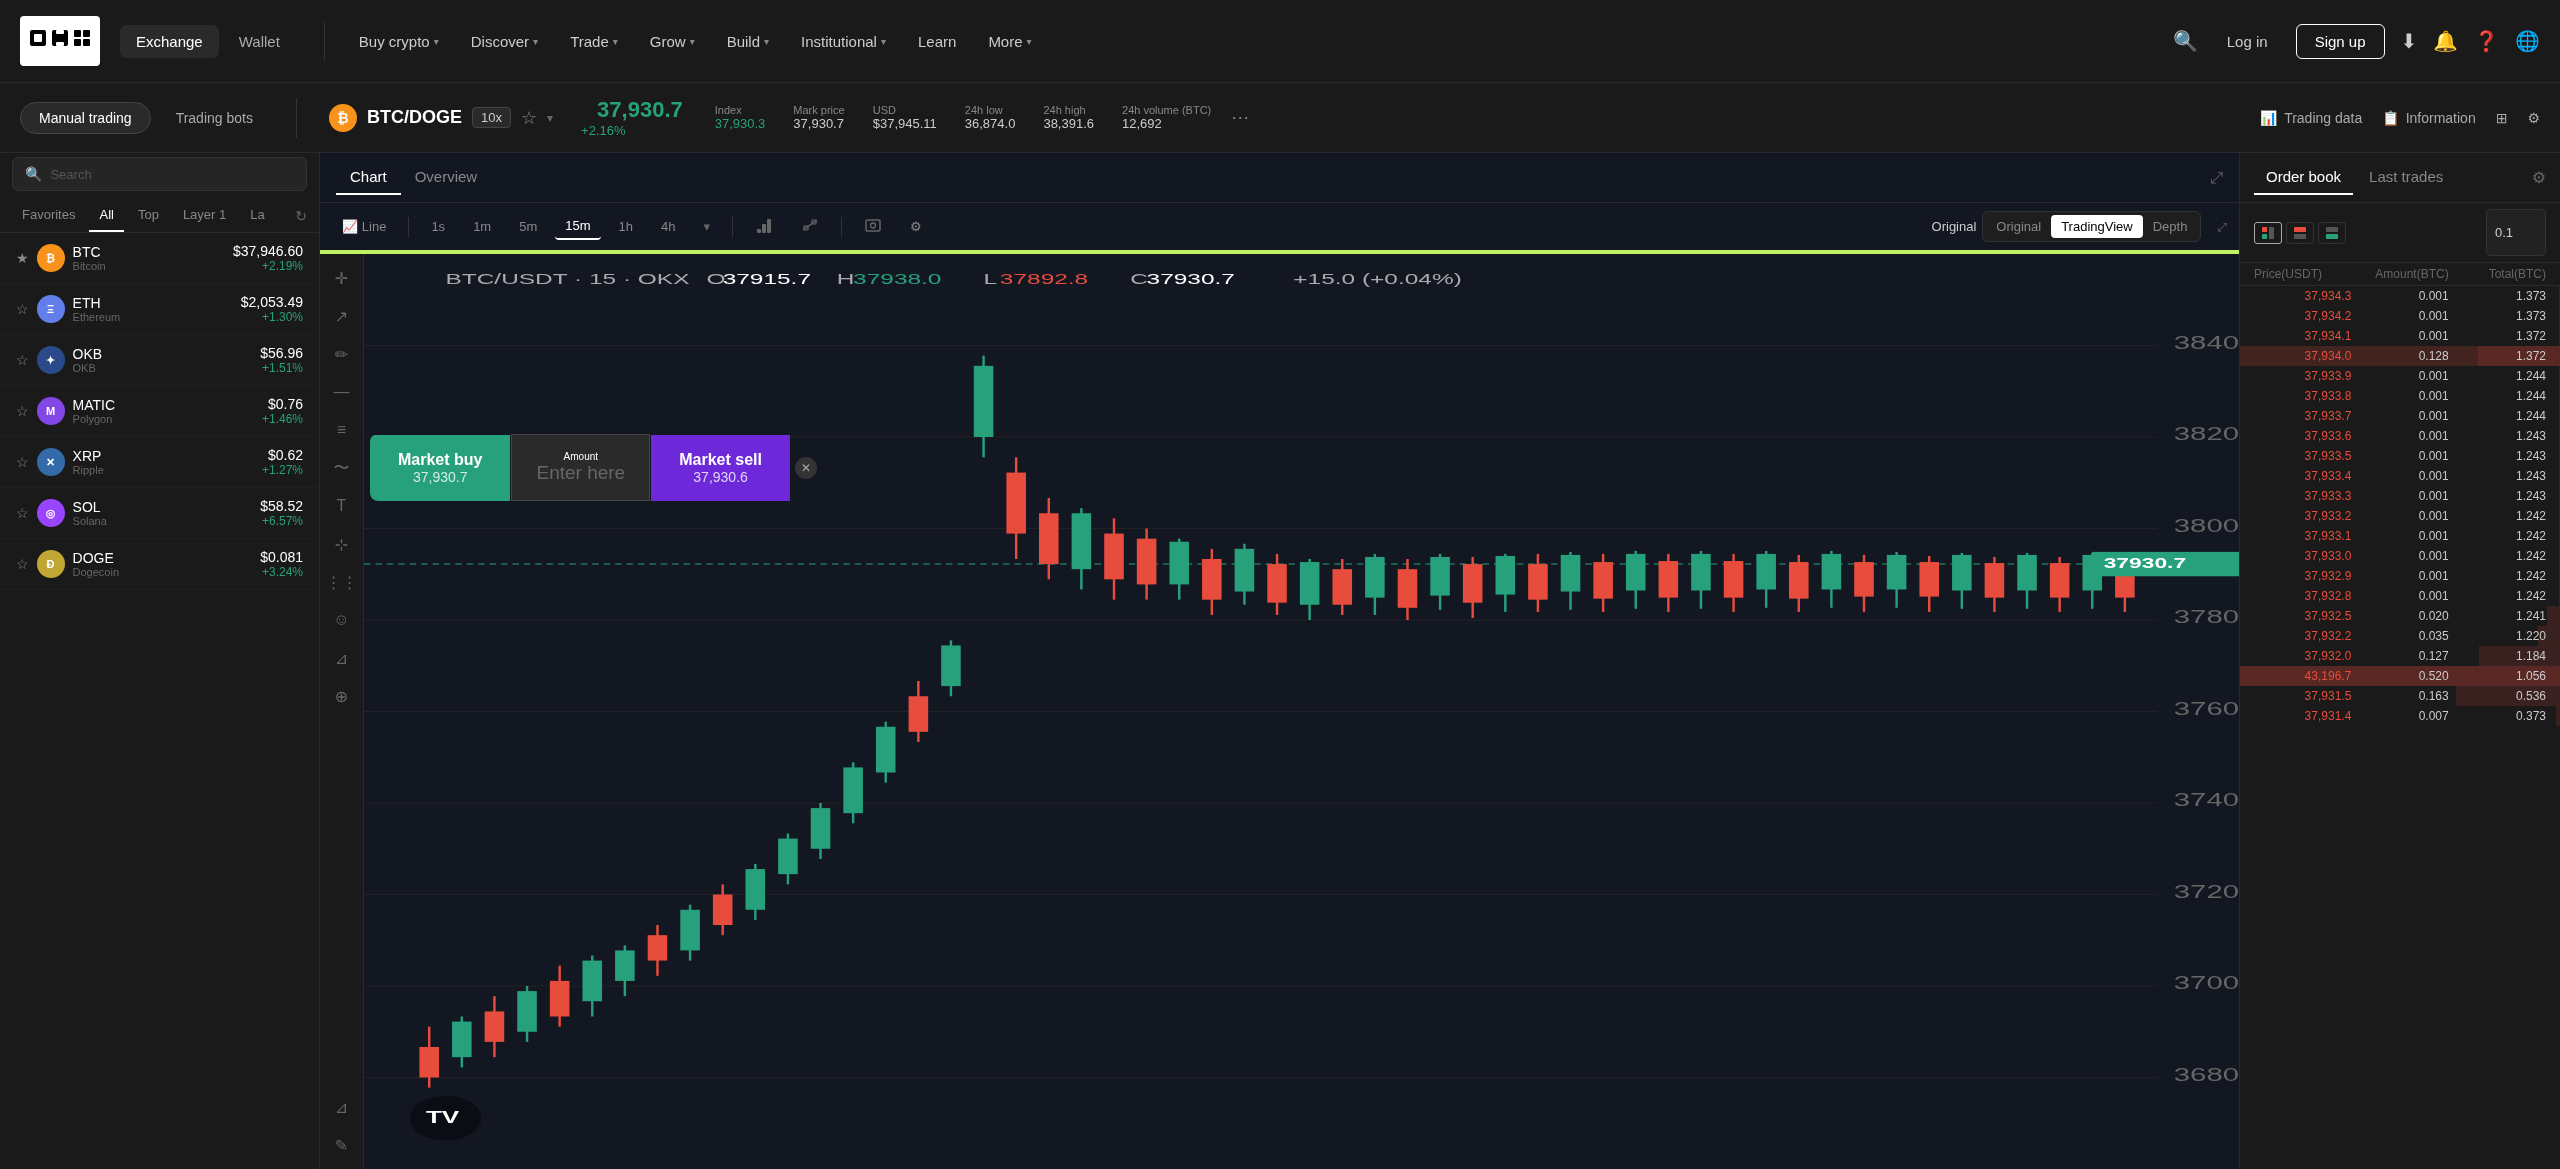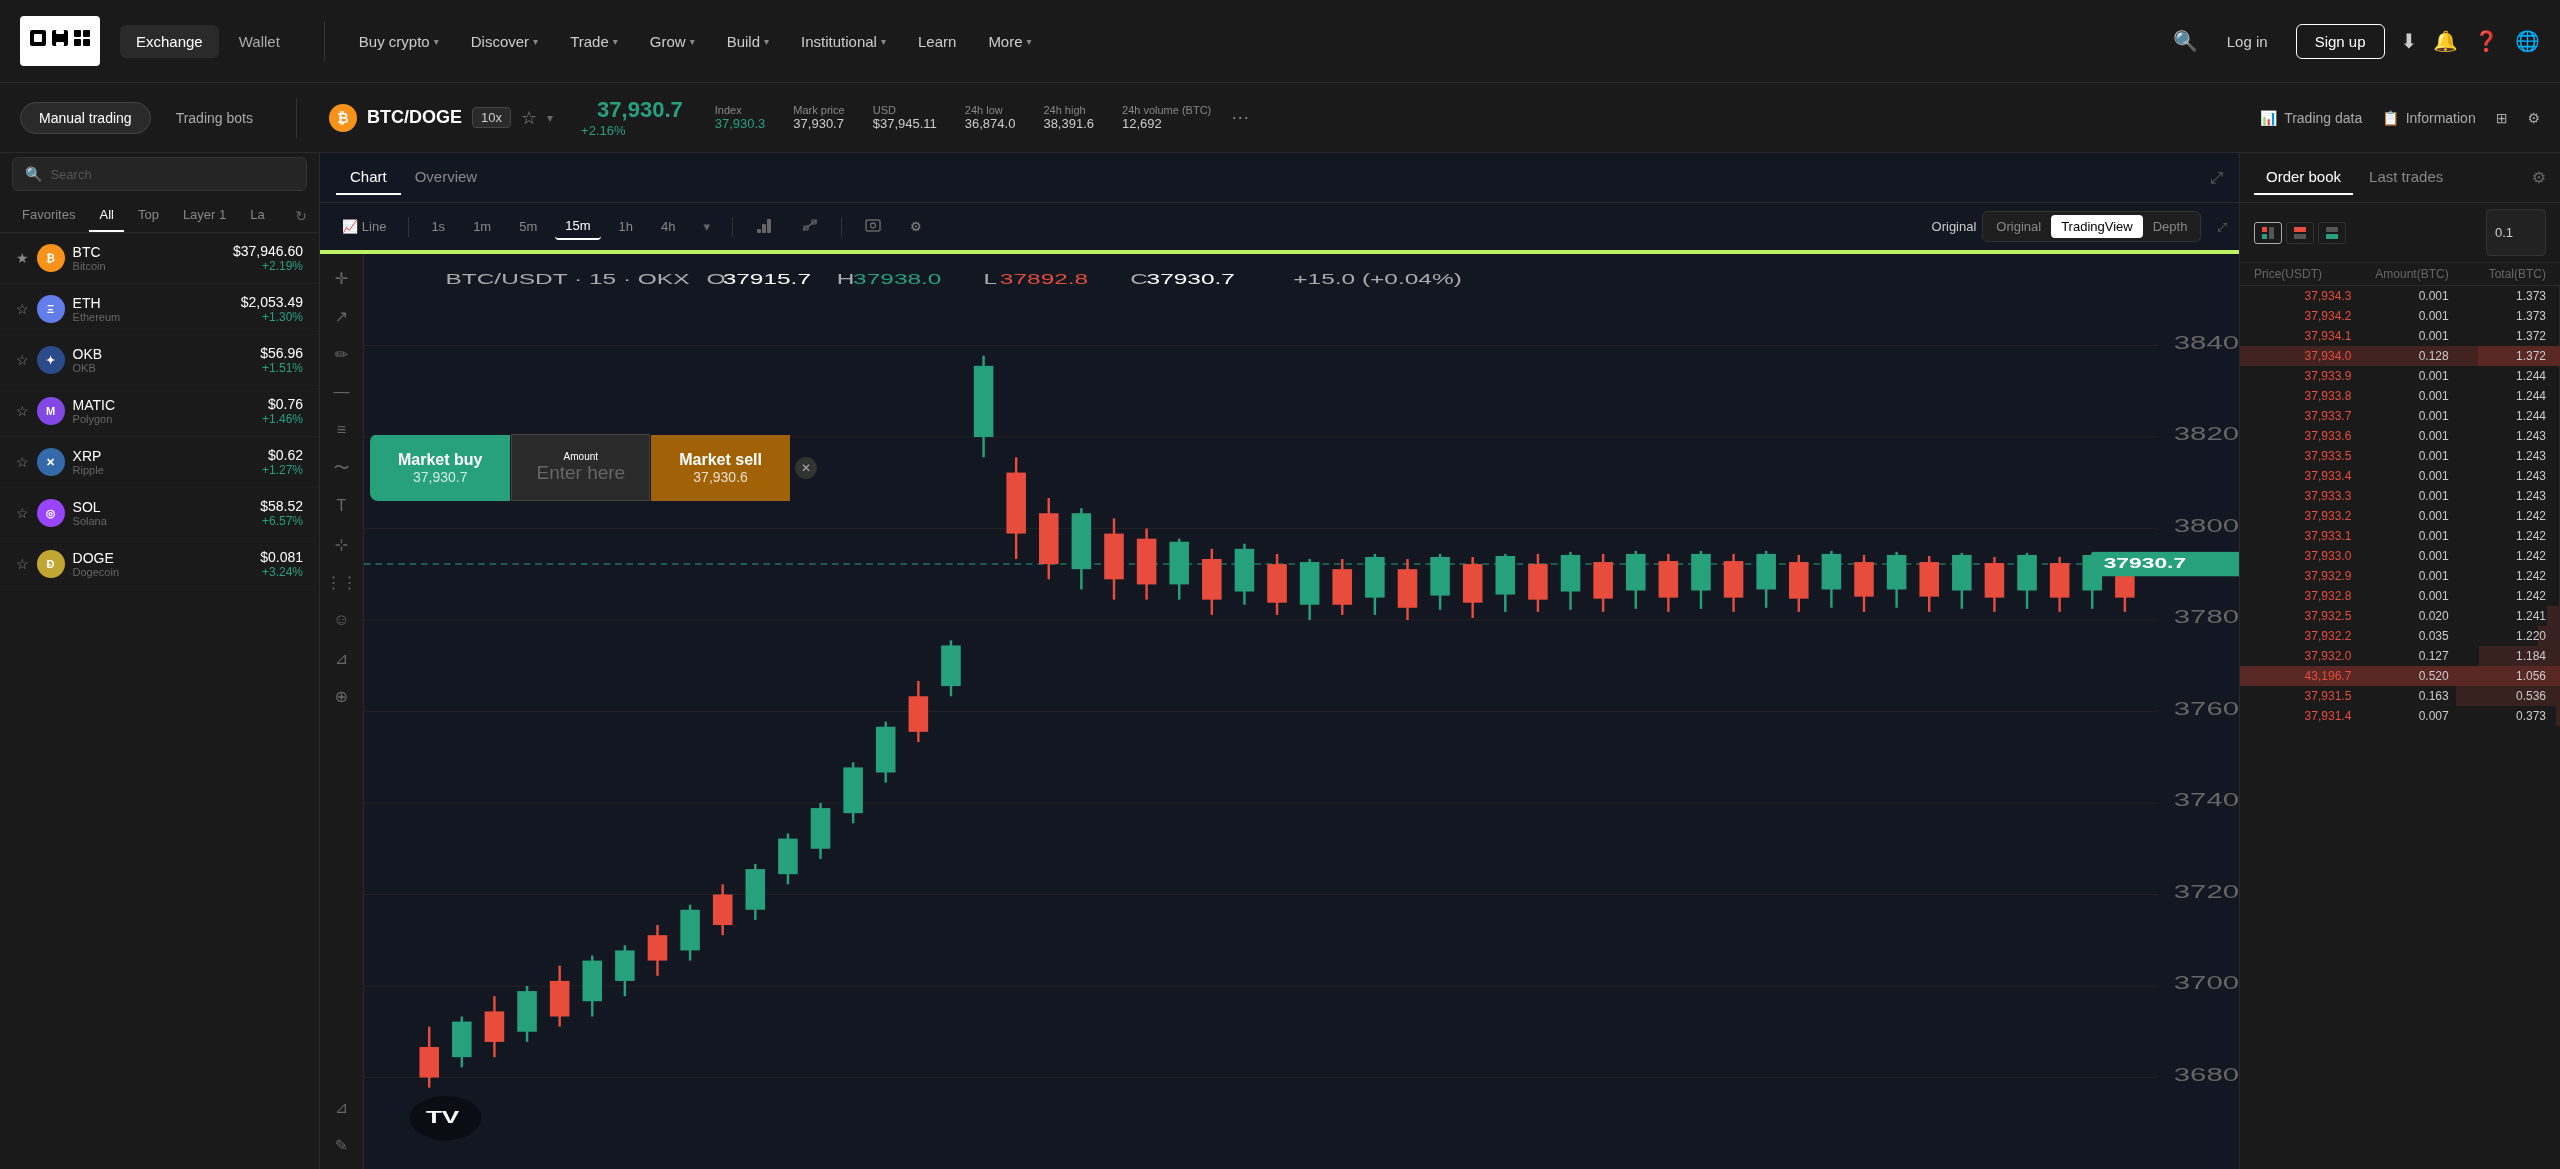--- a/index.html
+++ b/index.html
@@ -82,21 +82,21 @@
     .chart-canvas { flex: 1; position: relative; overflow: hidden; }
 
     
     .order-popup { position: absolute; left: 50px; top: 180px; display: flex; align-items: center; gap: 1px; border-radius: 8px; overflow: hidden; z-index: 10; }
     .order-buy-btn { background: #26a17b; padding: 16px 28px; cursor: pointer; text-align: center; }
     .order-buy-label { font-size: 16px; font-weight: 600; color: #fff; }
     .order-buy-price { font-size: 14px; color: rgba(255,255,255,0.8); }
     .order-amount { background: #2a2a2a; padding: 16px 24px; text-align: center; border: 1px solid #444; }
     .order-amount-label { font-size: 10px; color: #fff; }
     .order-amount-input { font-size: 19px; color: #666; }
-    .order-sell-btn { background: #a16207; padding: 16px 28px; cursor: pointer; text-align: center; }
+    .order-sell-btn { background: #6d28d9; padding: 16px 28px; cursor: pointer; text-align: center; }
     .order-sell-label { font-size: 16px; font-weight: 600; color: #fff; }
     .order-sell-price { font-size: 14px; color: rgba(255,255,255,0.8); }
     .order-close-btn { position: absolute; right: -2px; top: -2px; background: #333; border-radius: 50%; width: 22px; height: 22px; display: flex; align-items: center; justify-content: center; cursor: pointer; font-size: 12px; color: #aaa; z-index: 11; }
 
     
     .chart-left-tools { position: absolute; left: 0; top: 0; bottom: 0; width: 44px; background: #1a1a1a; border-right: 1px solid #2a2a2a; display: flex; flex-direction: column; align-items: center; padding: 8px 0; gap: 6px; }
     .chart-left-tool { width: 32px; height: 32px; display: flex; align-items: center; justify-content: center; border-radius: 4px; cursor: pointer; color: #666; font-size: 16px; }
 
     
     .orderbook-panel { width: 320px; background: #1a1a1a; display: flex; flex-direction: column; flex-shrink: 0; }

